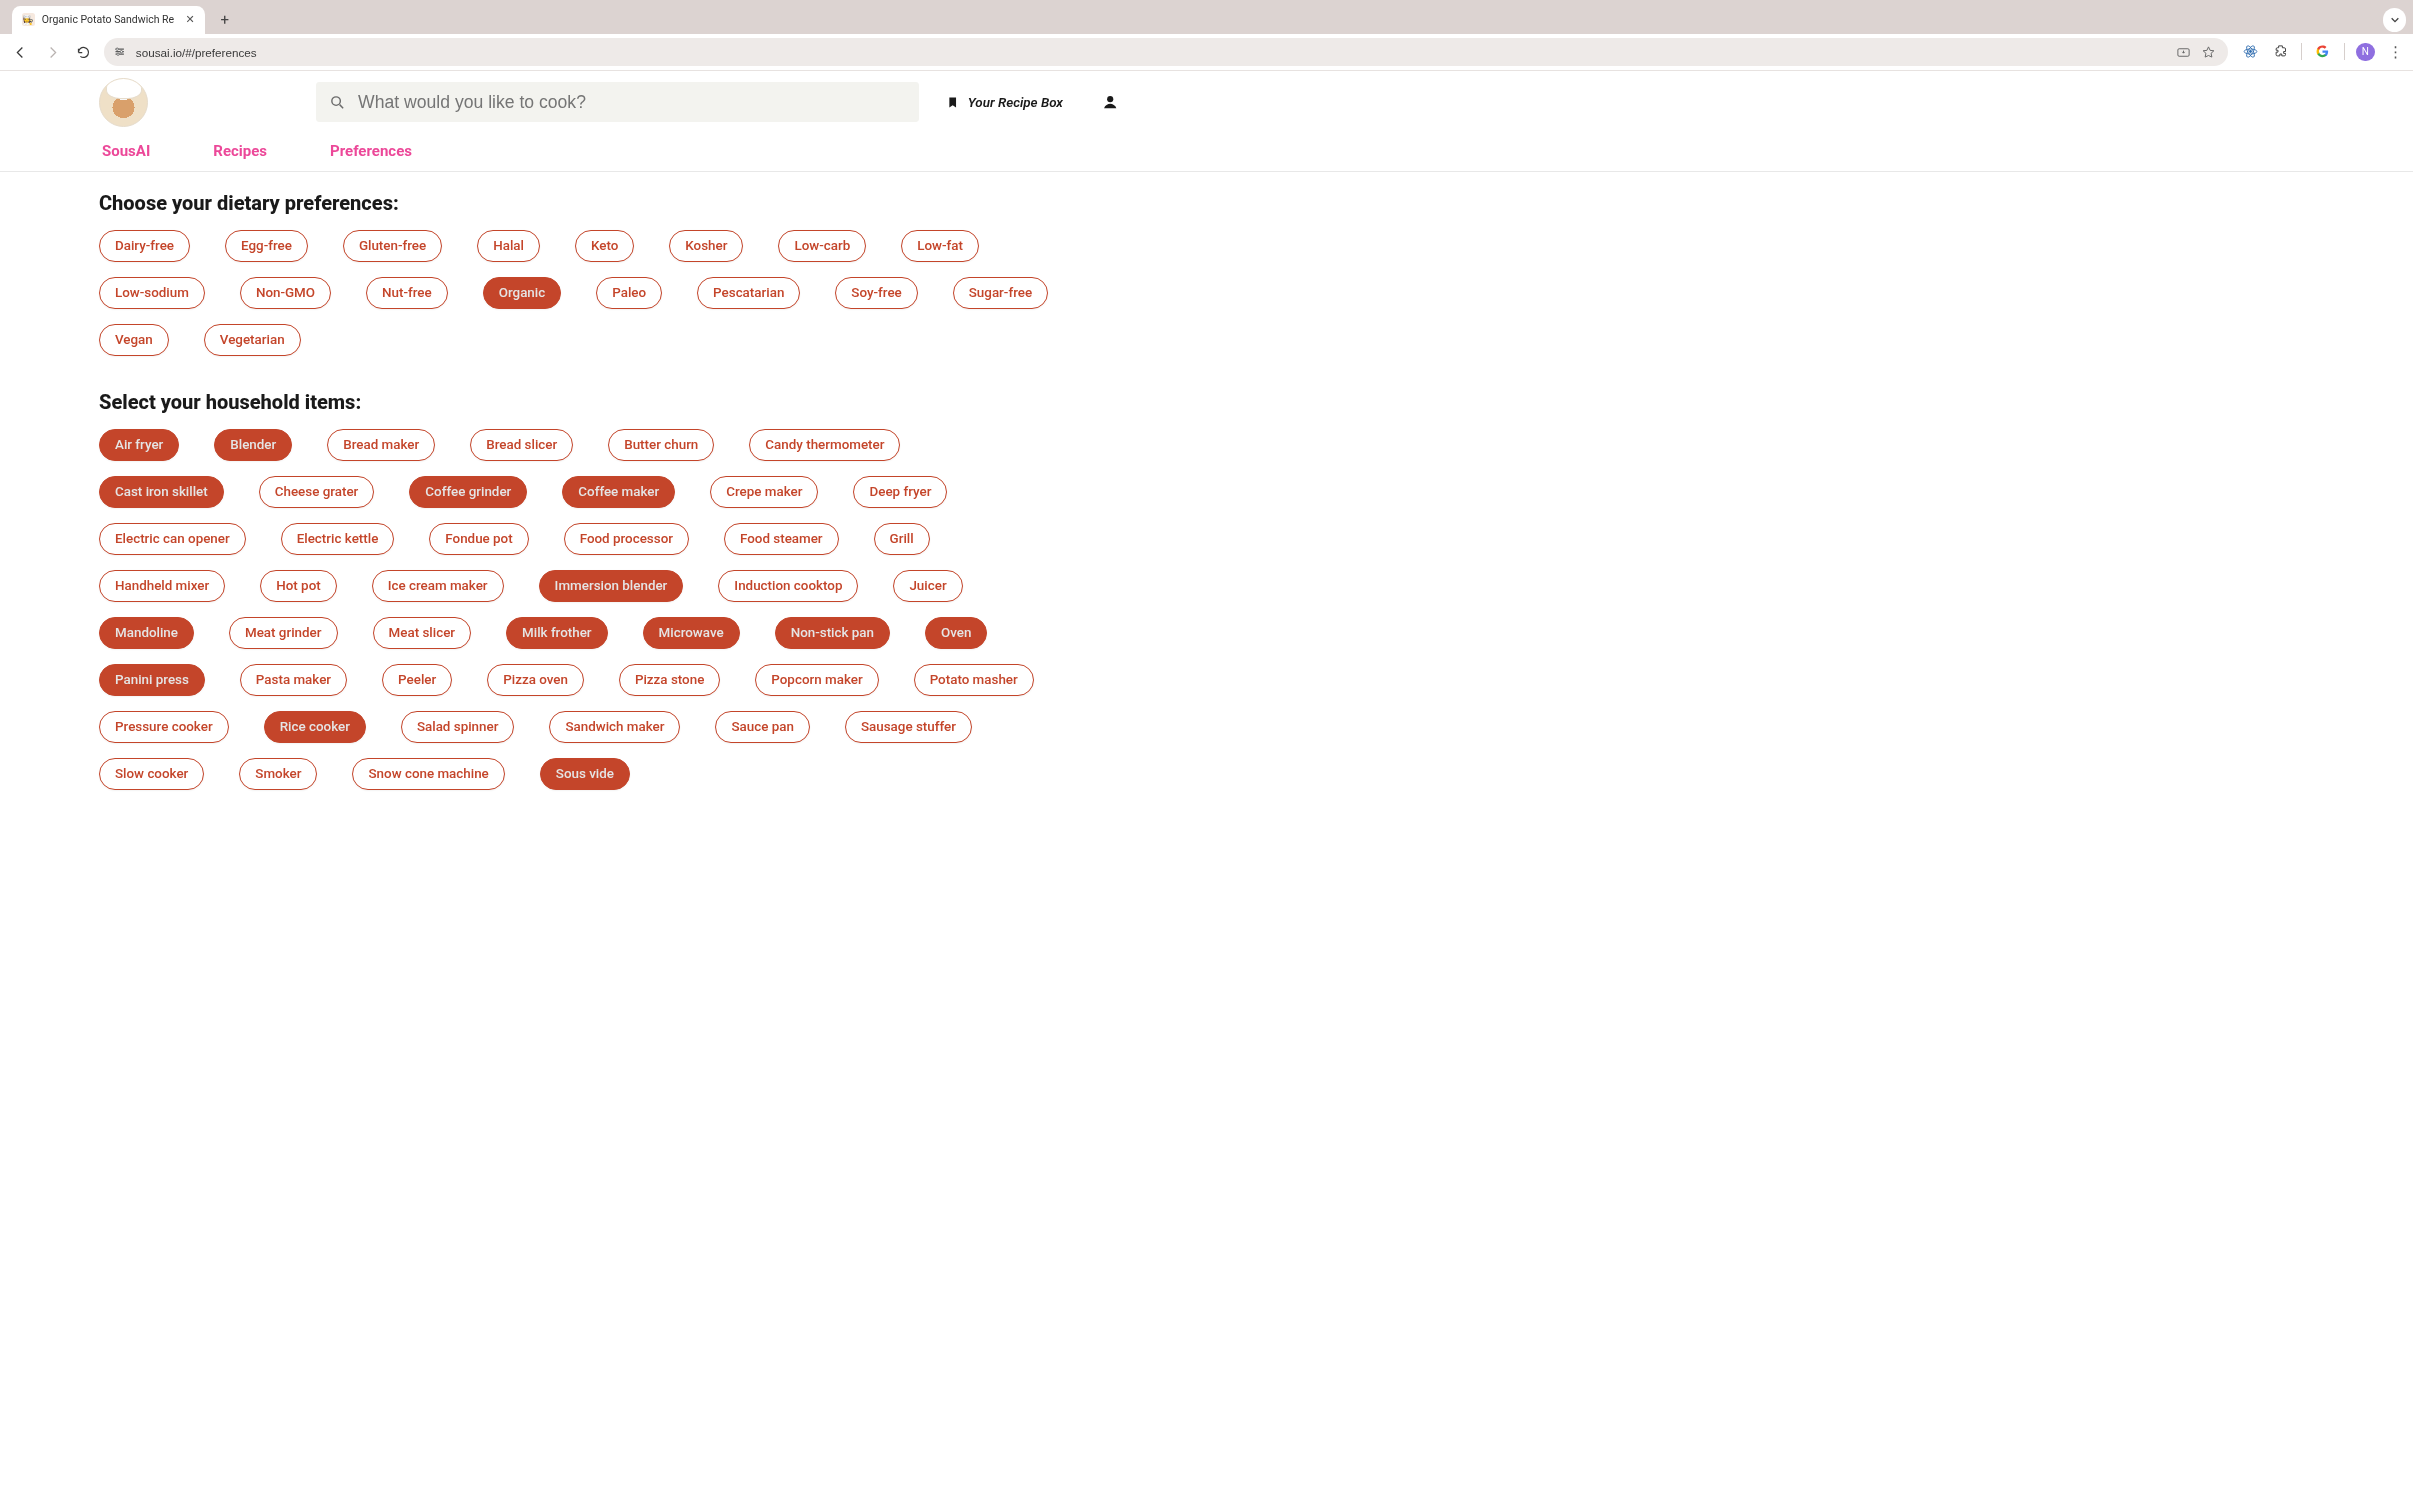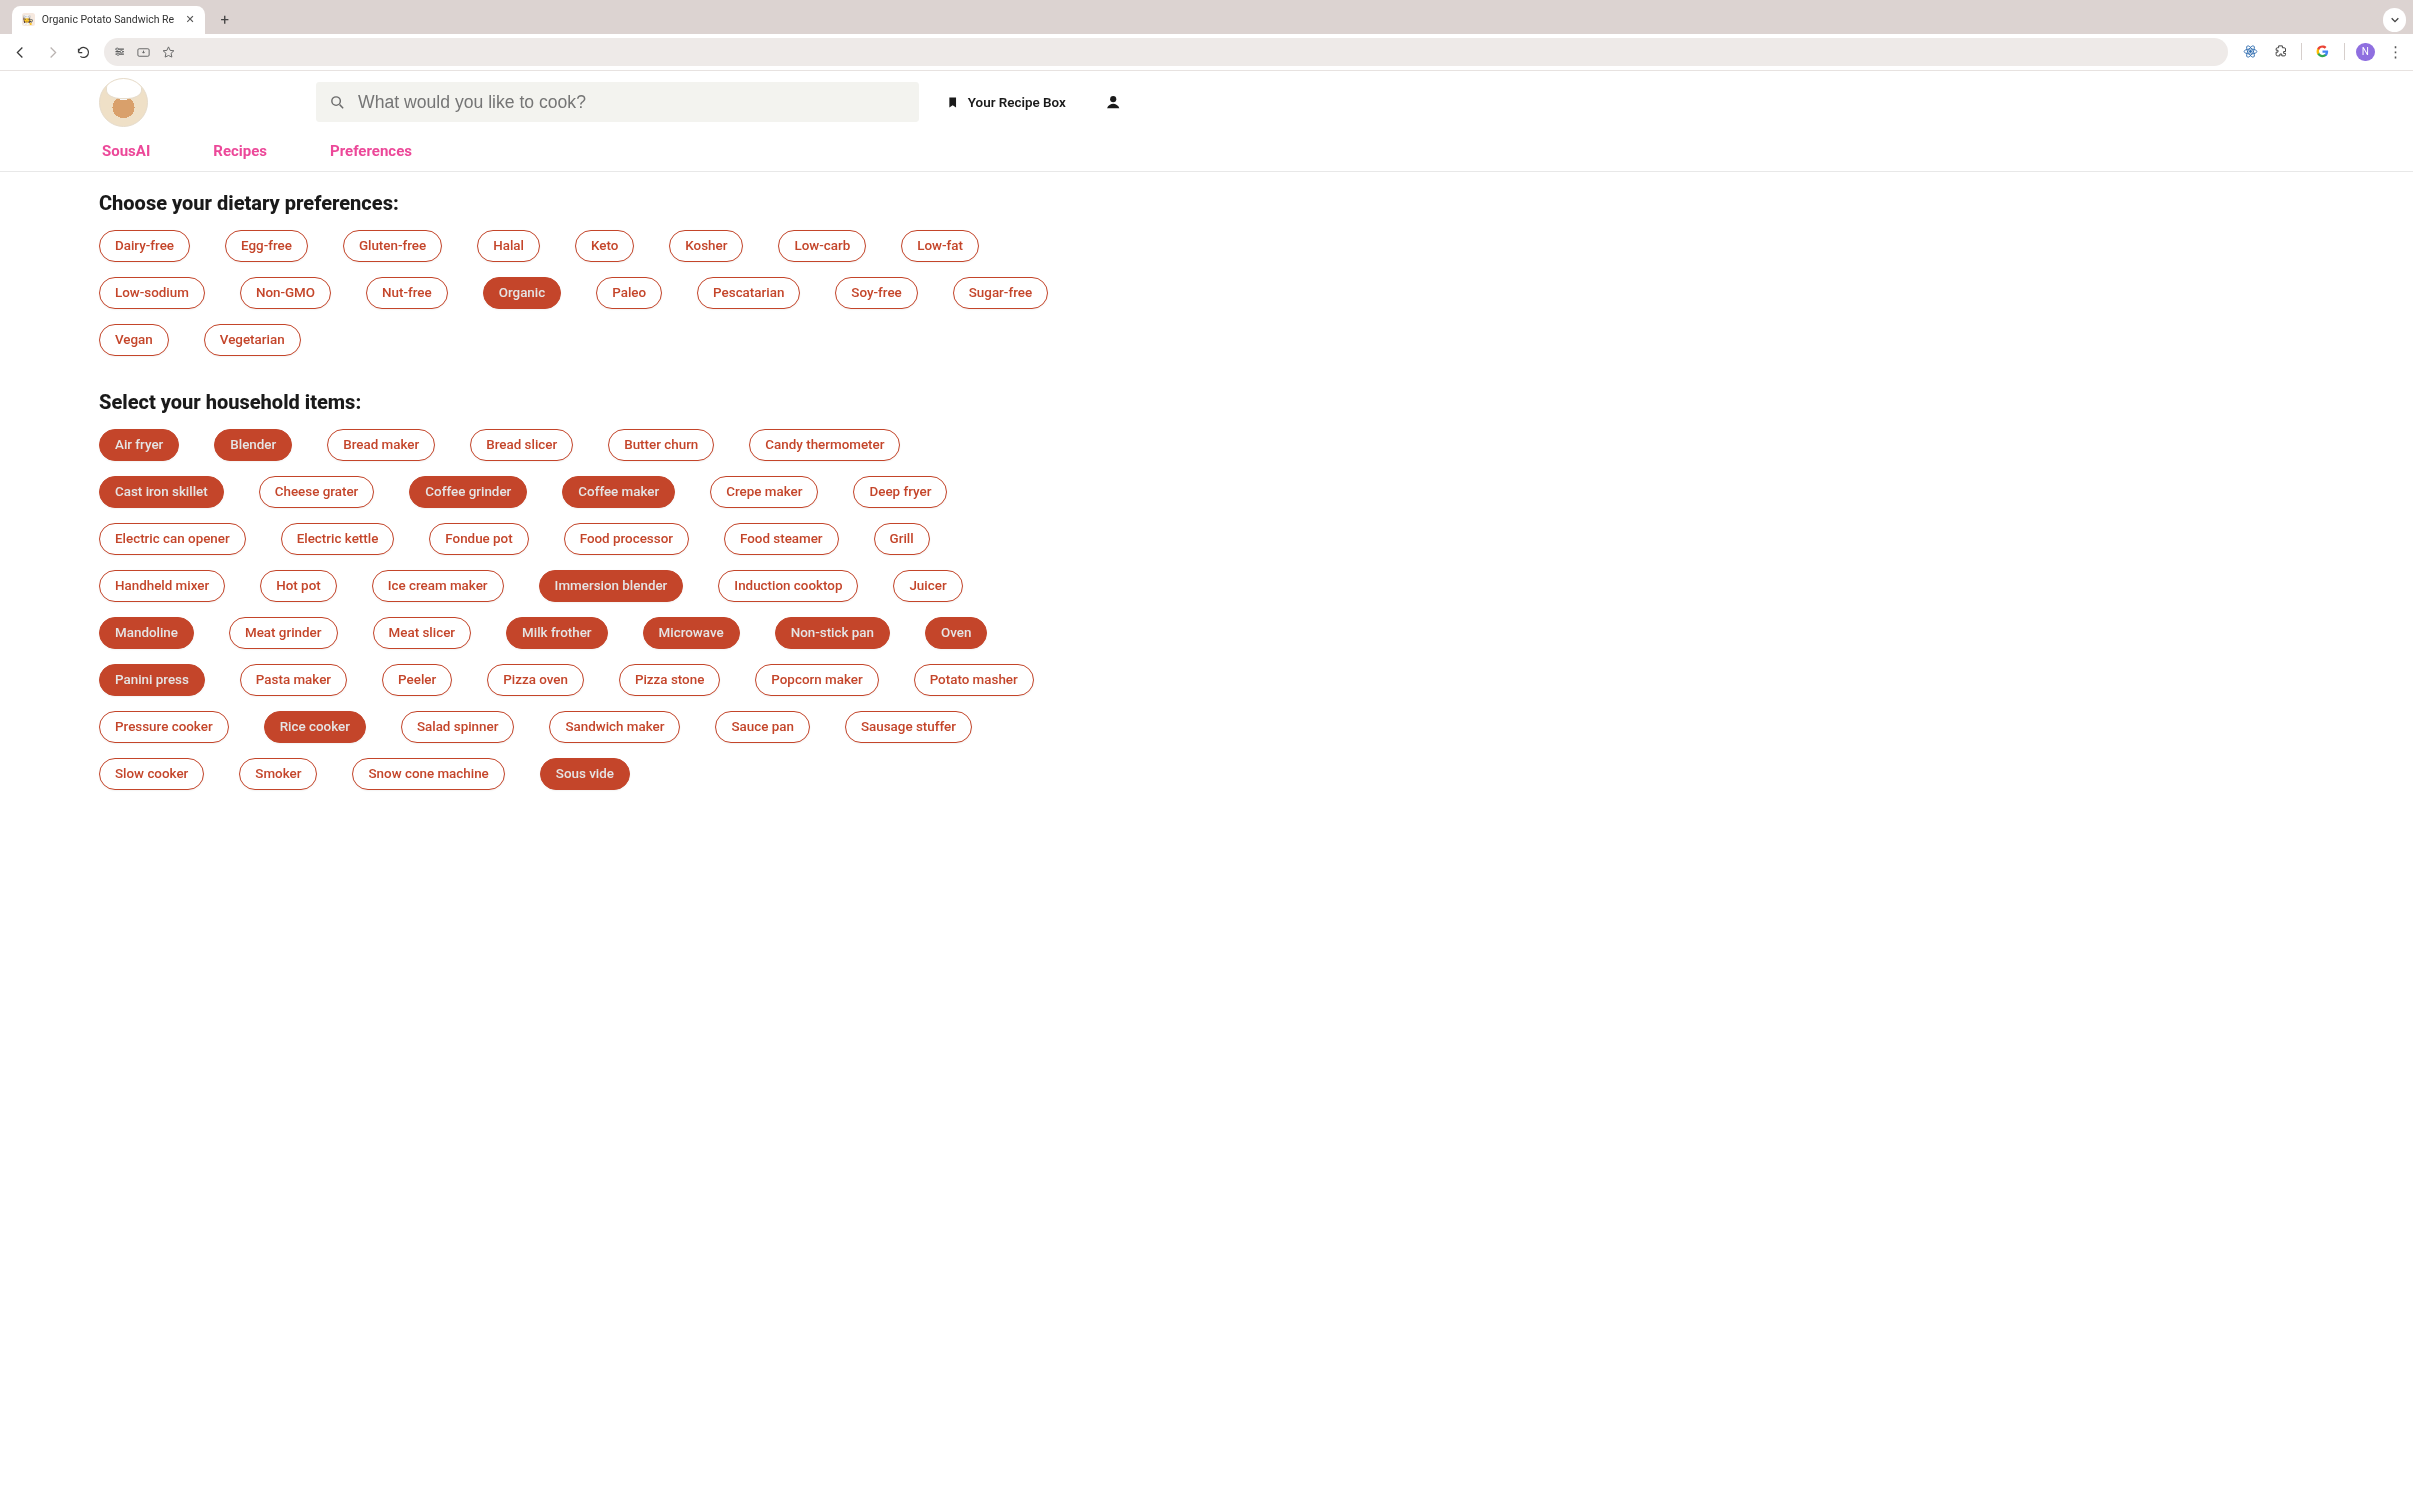--- a/index.html
+++ b/index.html
@@ -71,21 +71,21 @@
   .search-wrap {
     flex:1; max-width: 603px; margin-left: 151px;
     display:flex; align-items:center; gap:11.7px;
     background:#f3f3ef; border-radius:3.4px; height:40px; padding:0 13.4px;
   }
   .search-wrap .mag { color:#6b6b6b; }
   .search-wrap input {
     flex:1; border:none; background:transparent; outline:none;
     font-size:17.6px; color:#000000;
   }
-  .recipe-box { display:flex; align-items:center; gap:8.4px; font-weight:600; font-size:13.4px; color:#1a1a1a; margin-left:10px; cursor:pointer; }
+  .recipe-box { display:flex; align-items:center; gap:8.4px; font-weight:600; font-size:13.4px; color:#1a1a1a; margin-left:10px; cursor:pointer;font-style:italic; }
   .bookmark-icon { font-size:15px; }
   .user-ico { width:23.5px; height:23.5px; display:flex; align-items:center; justify-content:center; margin-left:18.4px; cursor:pointer; }
 
   .nav-tabs {
     display:flex; gap:63px; padding: 15px 0 11.7px 102px;
     border-bottom:0.8px solid #e8e8e8;
     font-size:15px; font-weight:700; color:#ec4899;
   }
   .nav-tabs .tab-link { cursor:pointer; }
 
@@ -140,20 +140,21 @@
     </div>
     <div class="addr">
       <span class="ctrl-icon">
         <svg width="13.4" height="13.4" viewBox="0 0 16 16">
             <path d="M3 5h10M3 8h10M3 11h10" stroke="#5a5a5a" stroke-width="1.4"></path>
             <circle cx="5" cy="5" r="1.4" fill="#fff" stroke="#5a5a5a"></circle>
             <circle cx="10" cy="8" r="1.4" fill="#fff" stroke="#5a5a5a"></circle>
             <circle cx="6" cy="11" r="1.4" fill="#fff" stroke="#5a5a5a"></circle>
           </svg>
       </span>
+      <input type="text" value="sousai.io/#/preferences" style="">
       <div class="right-icons">
         <span>
           <svg width="15" height="15" viewBox="0 0 24 24">
               <rect x="3" y="6" width="18" height="12" rx="2" fill="none" stroke="#6a6a6a" stroke-width="1.6"></rect>
               <path d="M12 9v4m0 0l-2-2m2 2l2-2" fill="none" stroke="#6a6a6a" stroke-width="1.6"></path>
             </svg>
         </span>
         <span>
           <svg width="15" height="15" viewBox="0 0 24 24">
               <path d="M12 3l2.6 5.6 6 .6-4.5 4.1 1.3 6L12 16.8 6.6 19.3l1.3-6L3.4 9.2l6-.6L12 3z" fill="none" stroke="#6a6a6a" stroke-width="1.6"></path>

